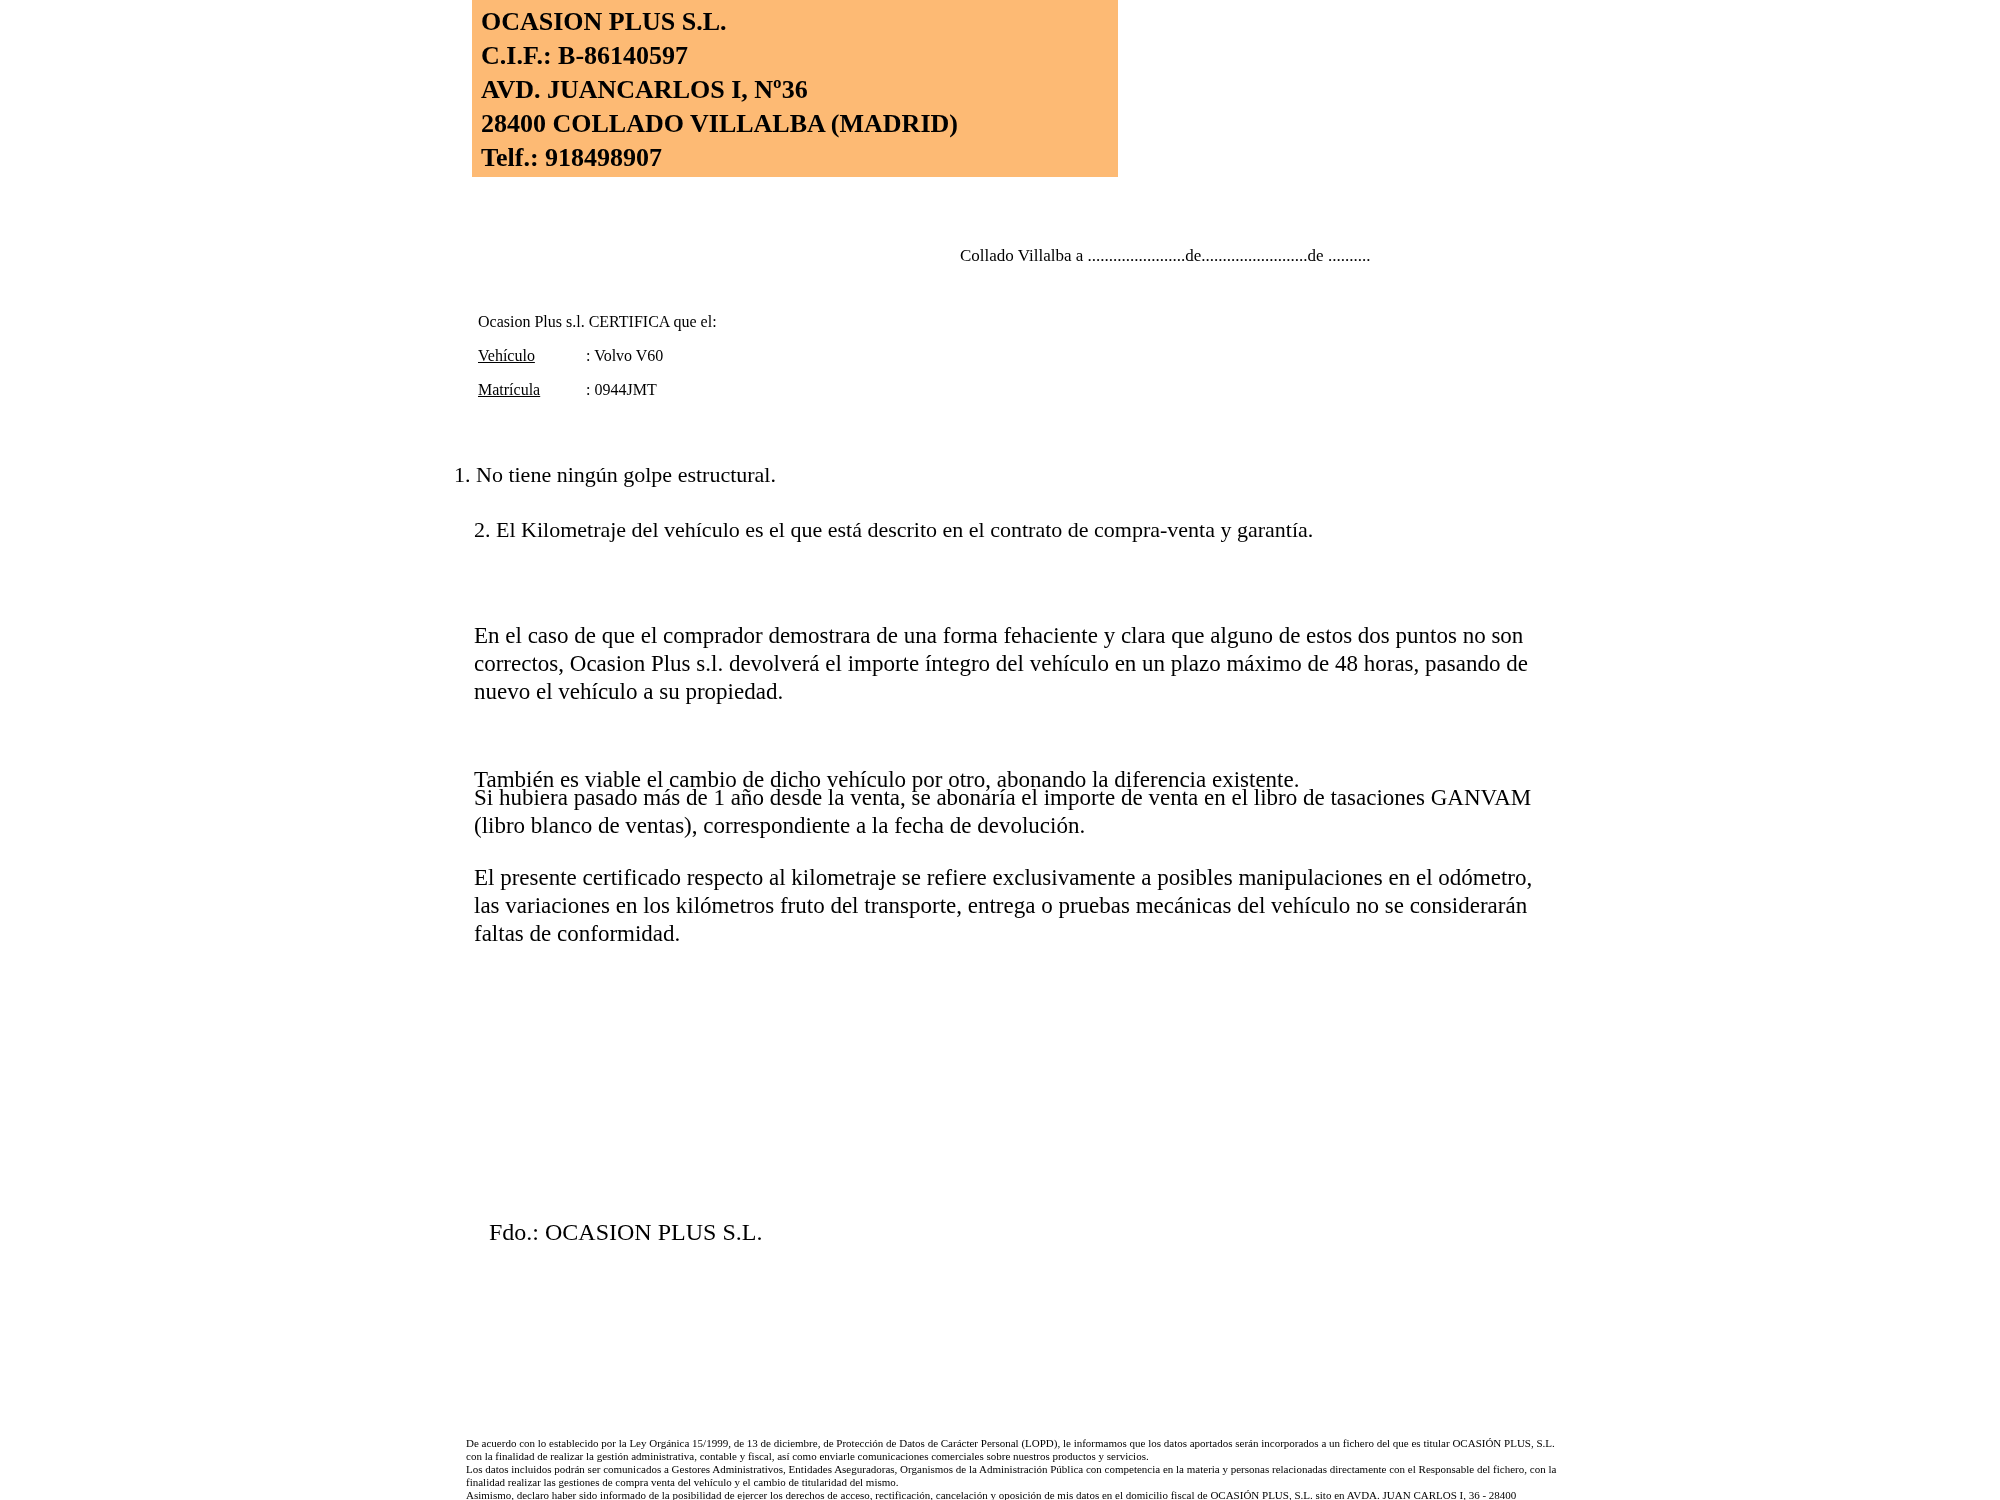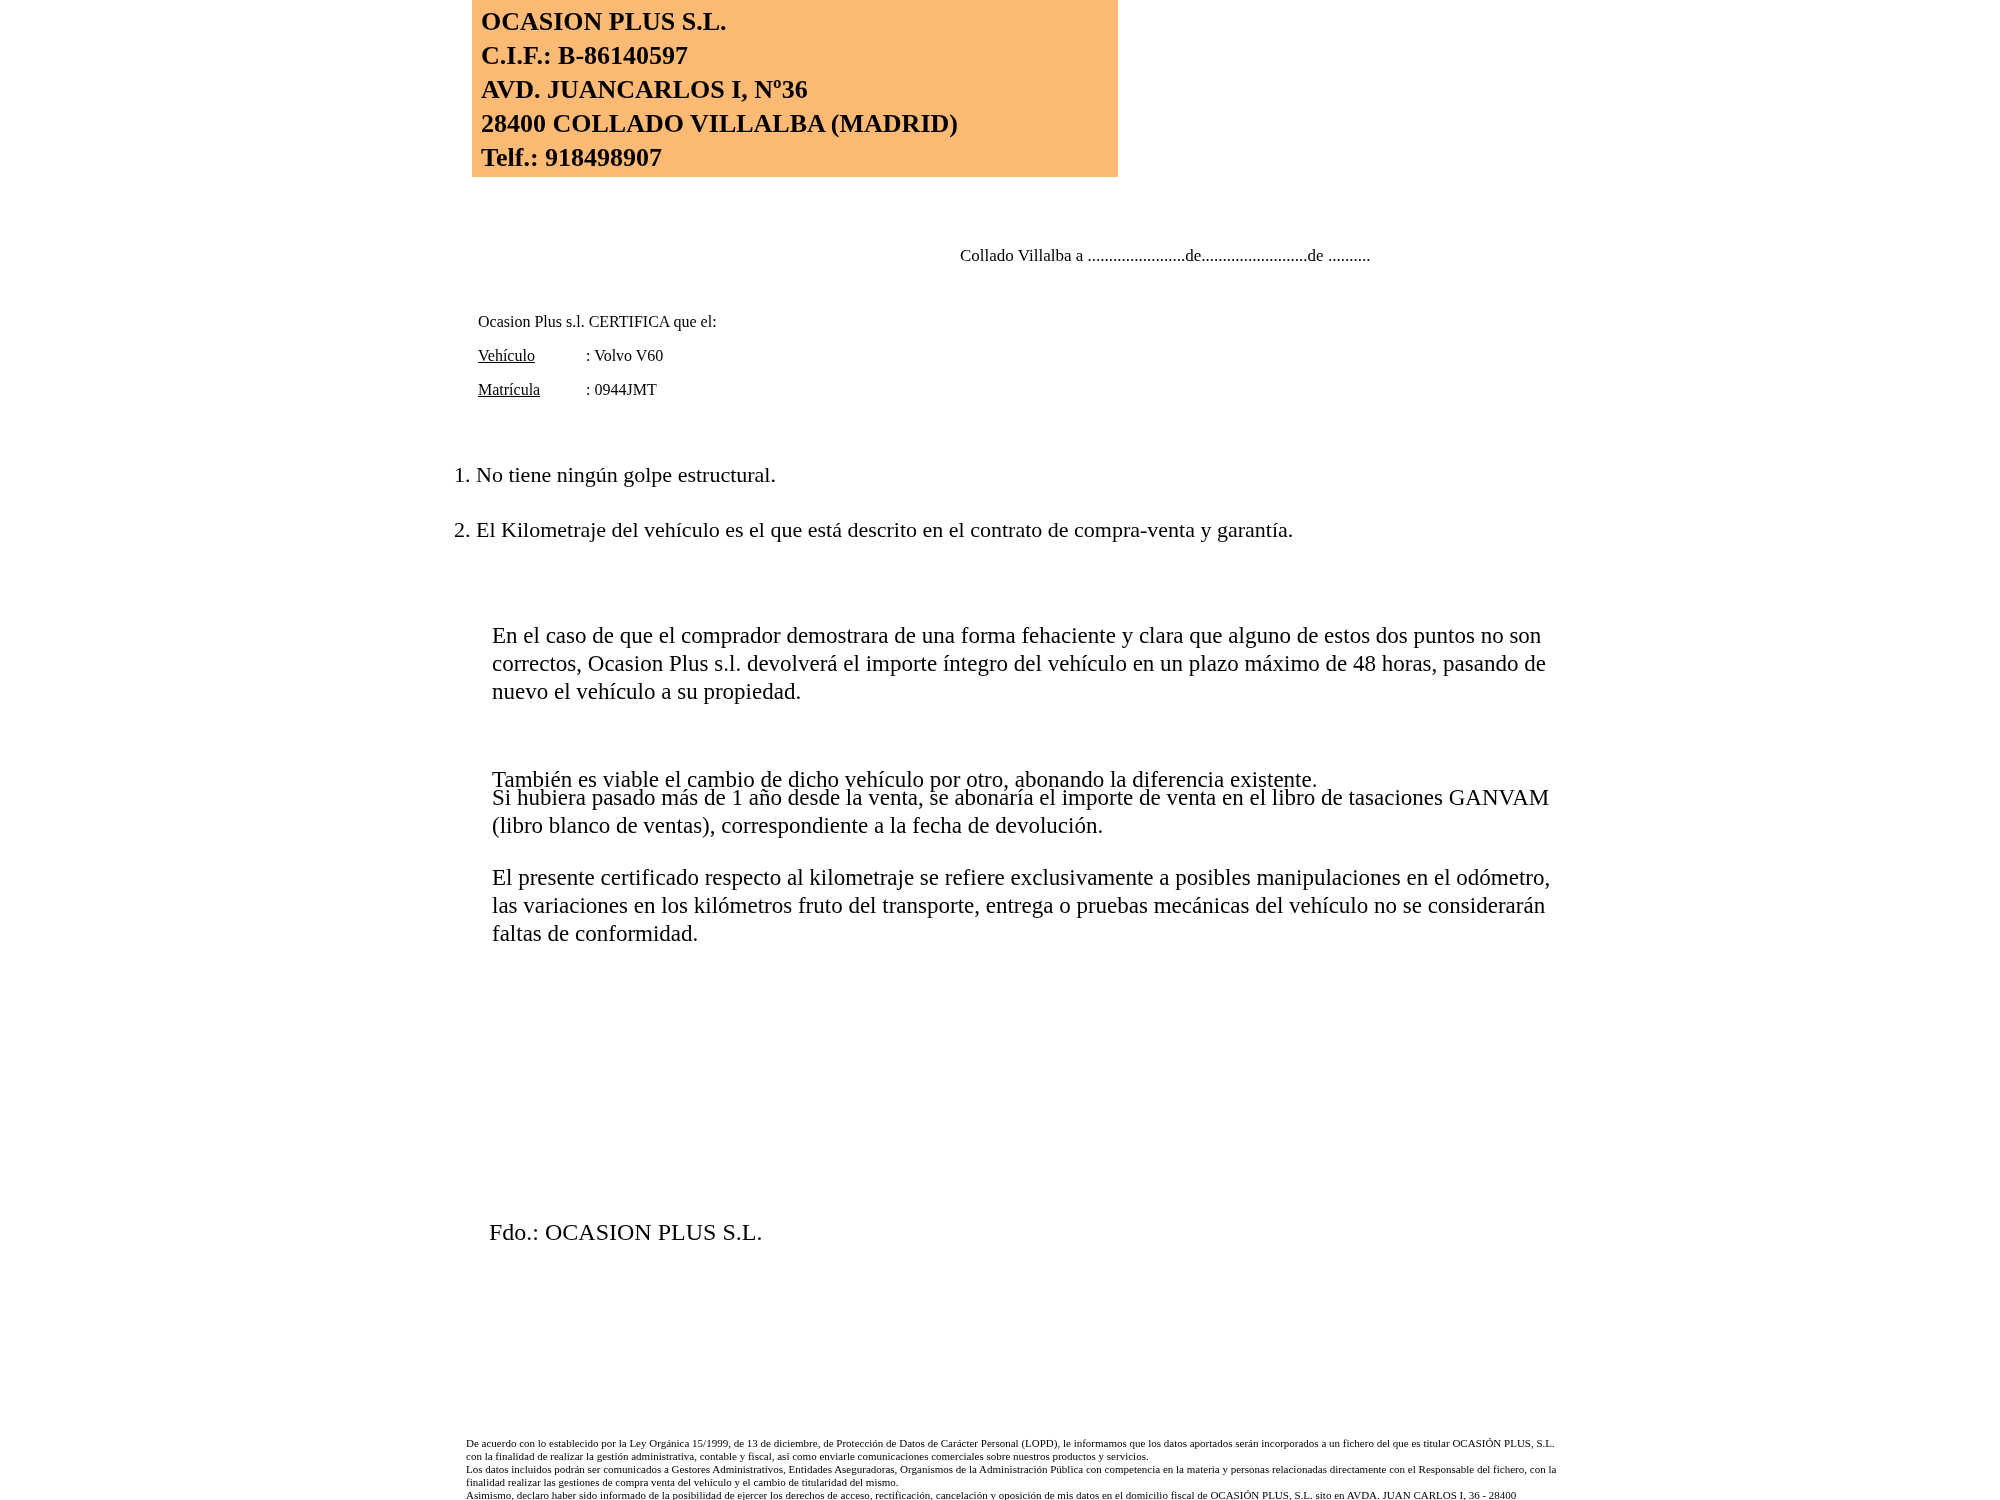--- a/index.html
+++ b/index.html
@@ -58,26 +58,26 @@
 
   
   .point {
     position: absolute;
     left: 454px;
     font-size: 22px;
     line-height: 29px;
     width: 1100px;
   }
   .point-1 { top: 460px; }
-  .point-2 { top: 515px; }
+  .point-2 { top: 515px; margin-left: 20px; }
 
   
   .para {
     position: absolute;
-    left: 492px;
+    left: 474px;
     width: 1078px;
     font-size: 23px;
     line-height: 28px;
     text-align: left;
   }
   .para-1 { top: 622px; }
   .para-2 { top: 730px; margin-top: 36px; }
   .para-3 { top: 784px; }
   .para-4 { top: 864px; }
 

